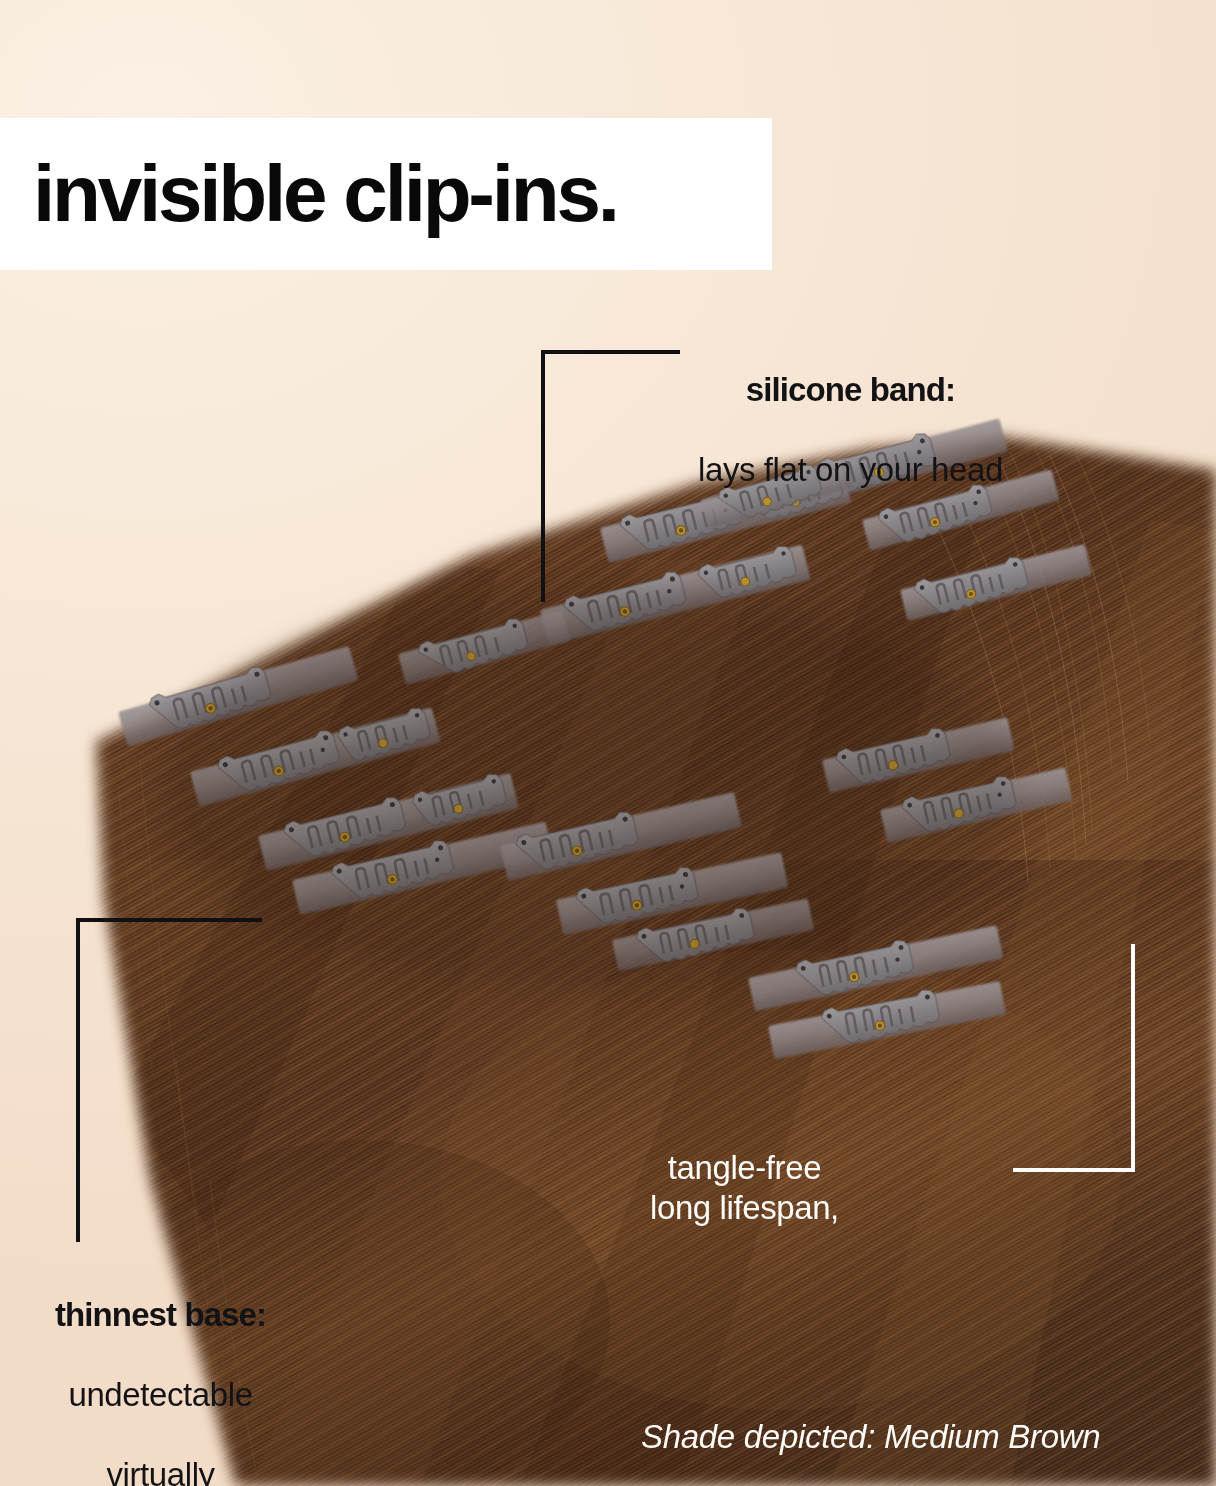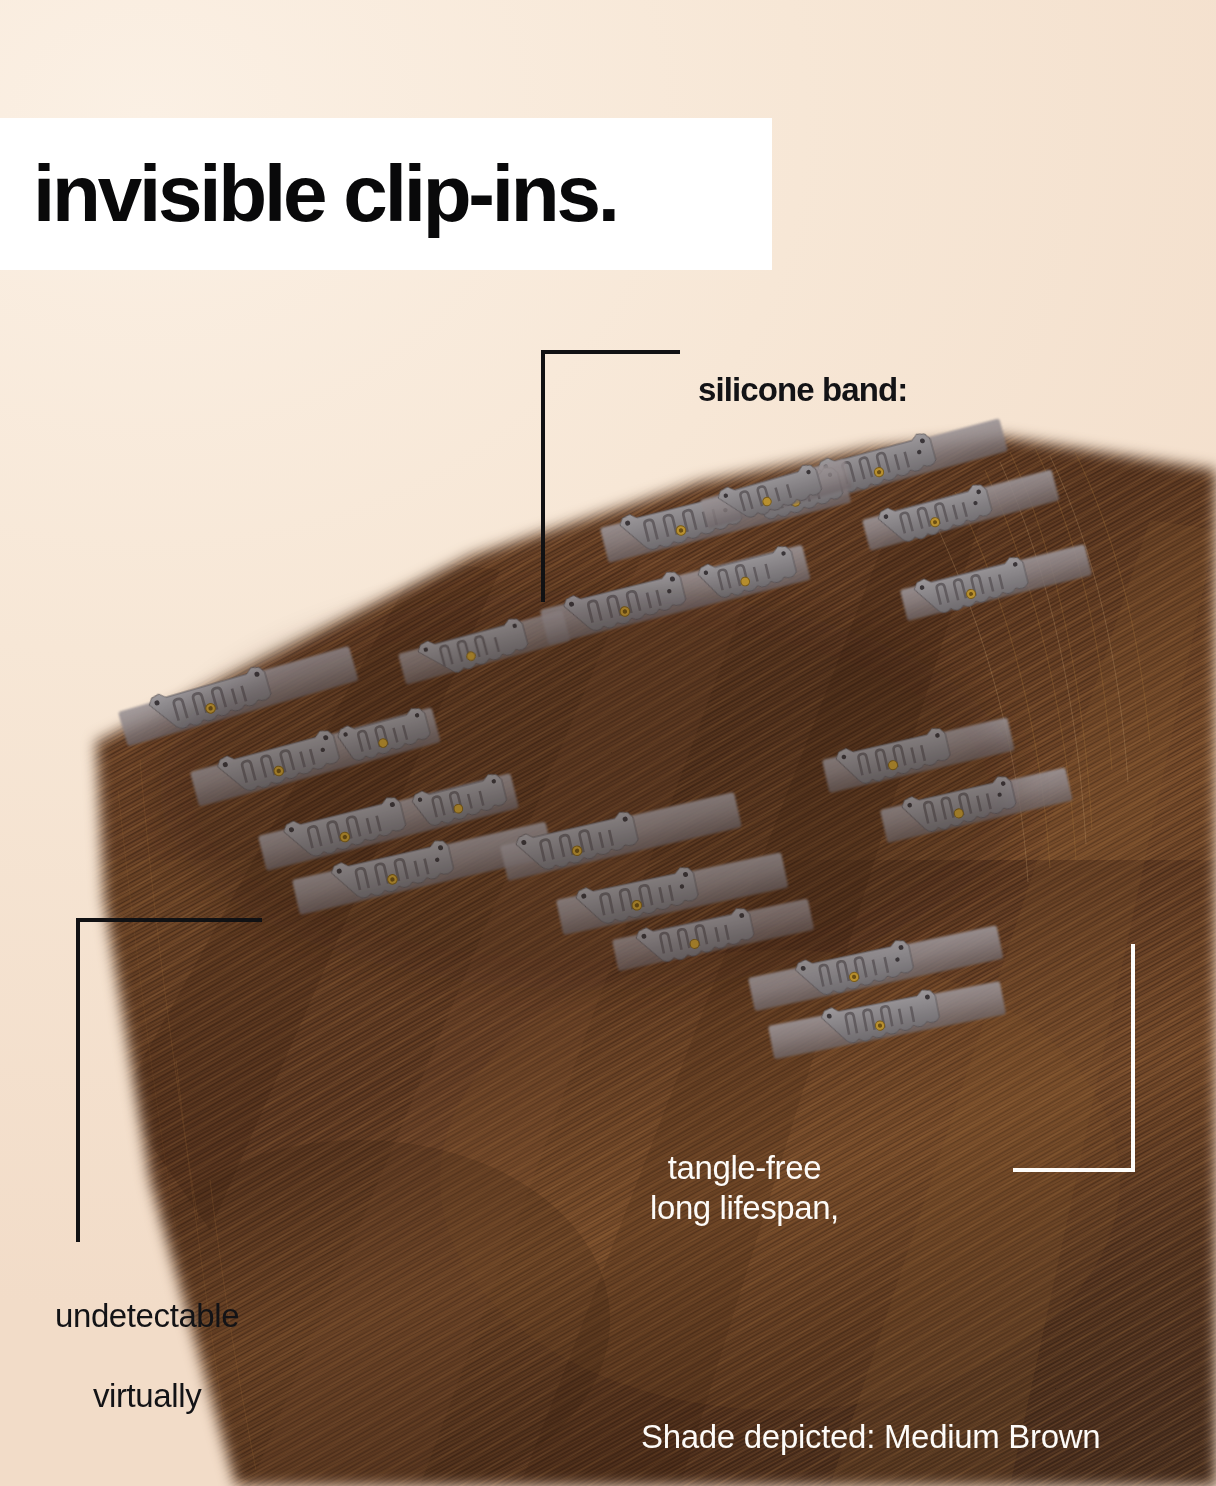--- a/index.html
+++ b/index.html
@@ -69,21 +69,21 @@
   .dark .head,.dark .body{color:#131316;margin-top:40px;}
   .light .head,.light .body{color:#fdfbf8;}
 
   #callout-silicone{left:698px;top:331px;}
   #callout-thinnest{left:55px;top:1256px;}
   #callout-remy{left:650px;top:1148px;}
 
   
   .shade-caption{
     position:absolute;left:641px;top:1418px;
-    font-size:33px;letter-spacing:-0.3px;
+    font-style:italic;font-size:33px;letter-spacing:-0.3px;
     color:#fdfbf8;white-space:nowrap;
   }
 </style>
 </head>
 <body>
 
 <div id="stage">
 
   <div class="bg-wash"></div>
 
@@ -690,23 +690,25 @@
     <div class="h"></div>
     <div class="v"></div>
   </div>
 
   <div class="title-band">
     <div class="title-text">invisible clip-ins.</div>
   </div>
 
   <div class="callout dark" id="callout-silicone">
     <div class="head">silicone band:</div>
+    <div class="body">lays flat on your head</div>
   </div>
 
   <div class="callout dark" id="callout-thinnest">
+    <div class="head">thinnest base:</div>
     <div class="body">undetectable</div>
     <div class="body">virtually</div>
   </div>
 
   <div class="callout light" id="callout-remy">
     <div class="body">tangle-free</div>
     <div class="body">long lifespan,</div>
   </div>
 
   <div class="shade-caption">Shade depicted: Medium Brown</div>

